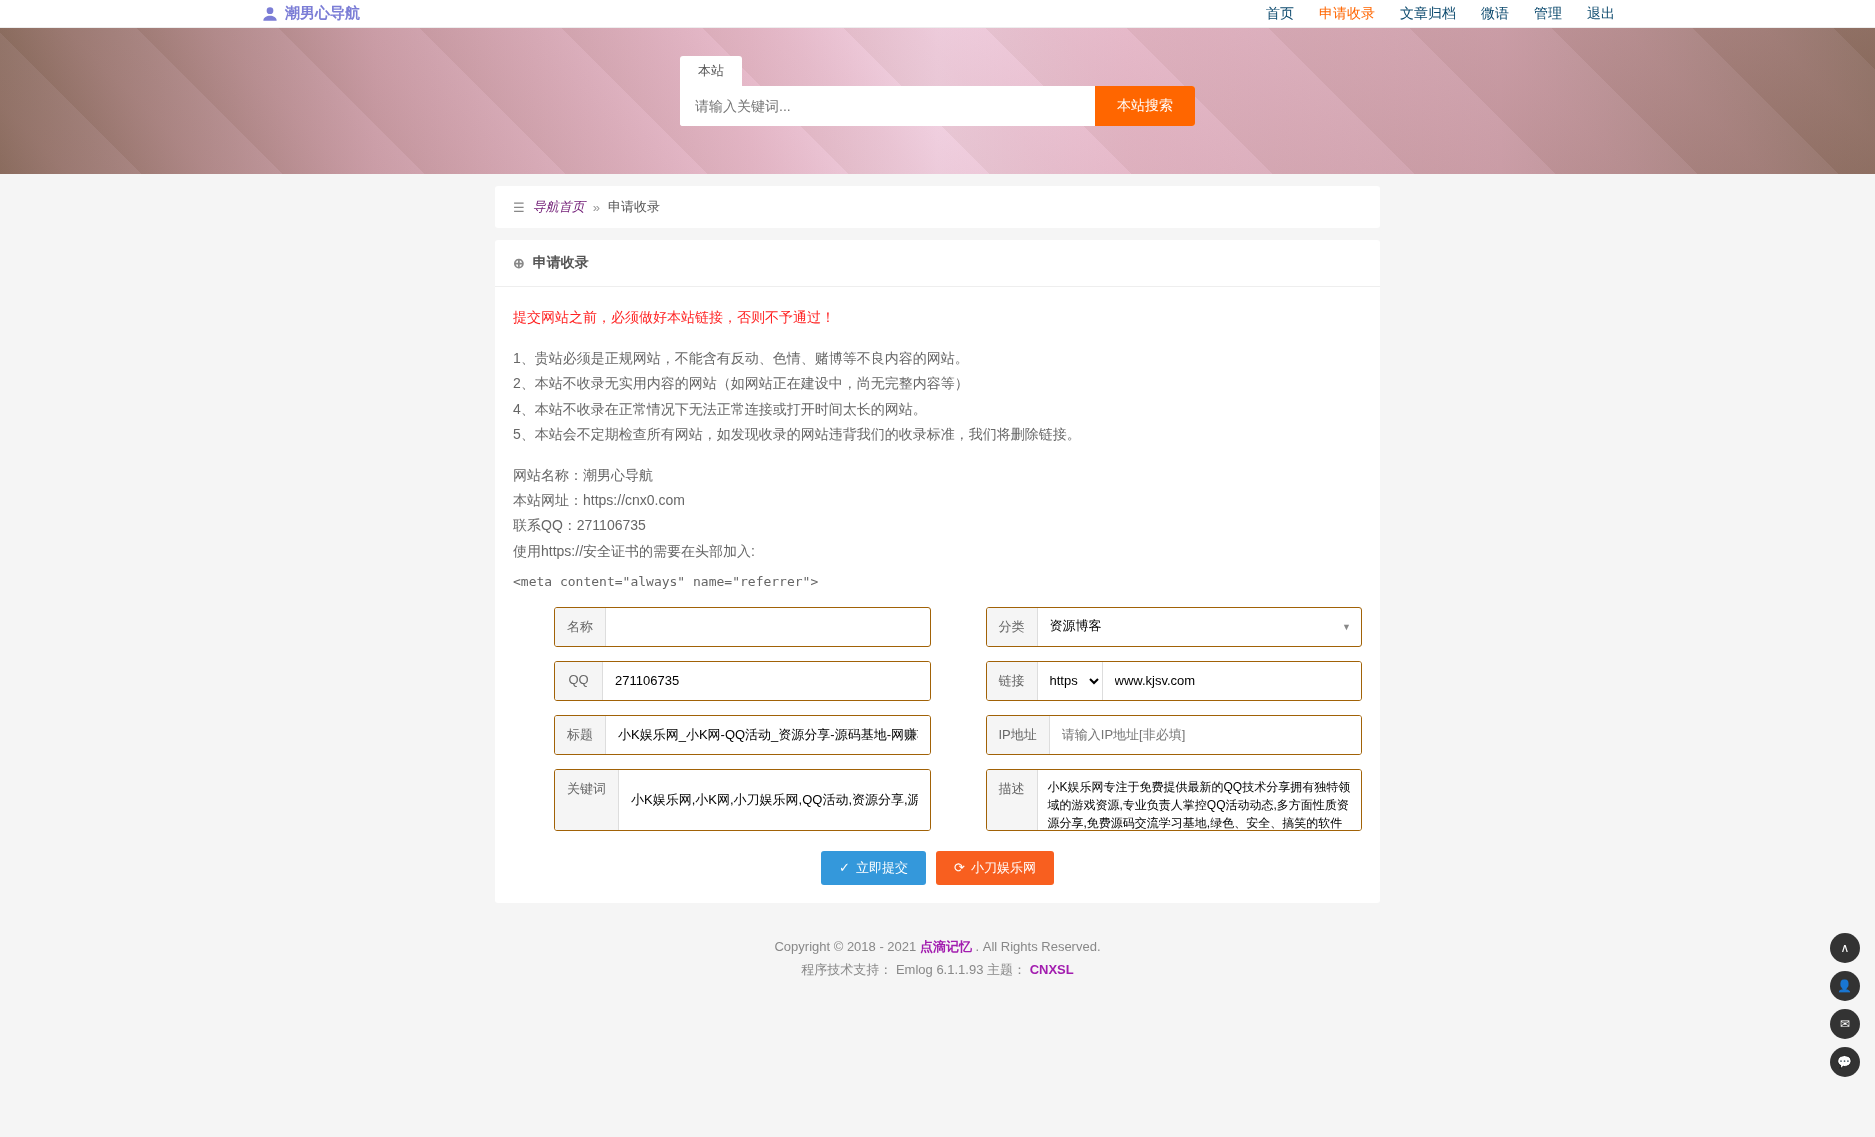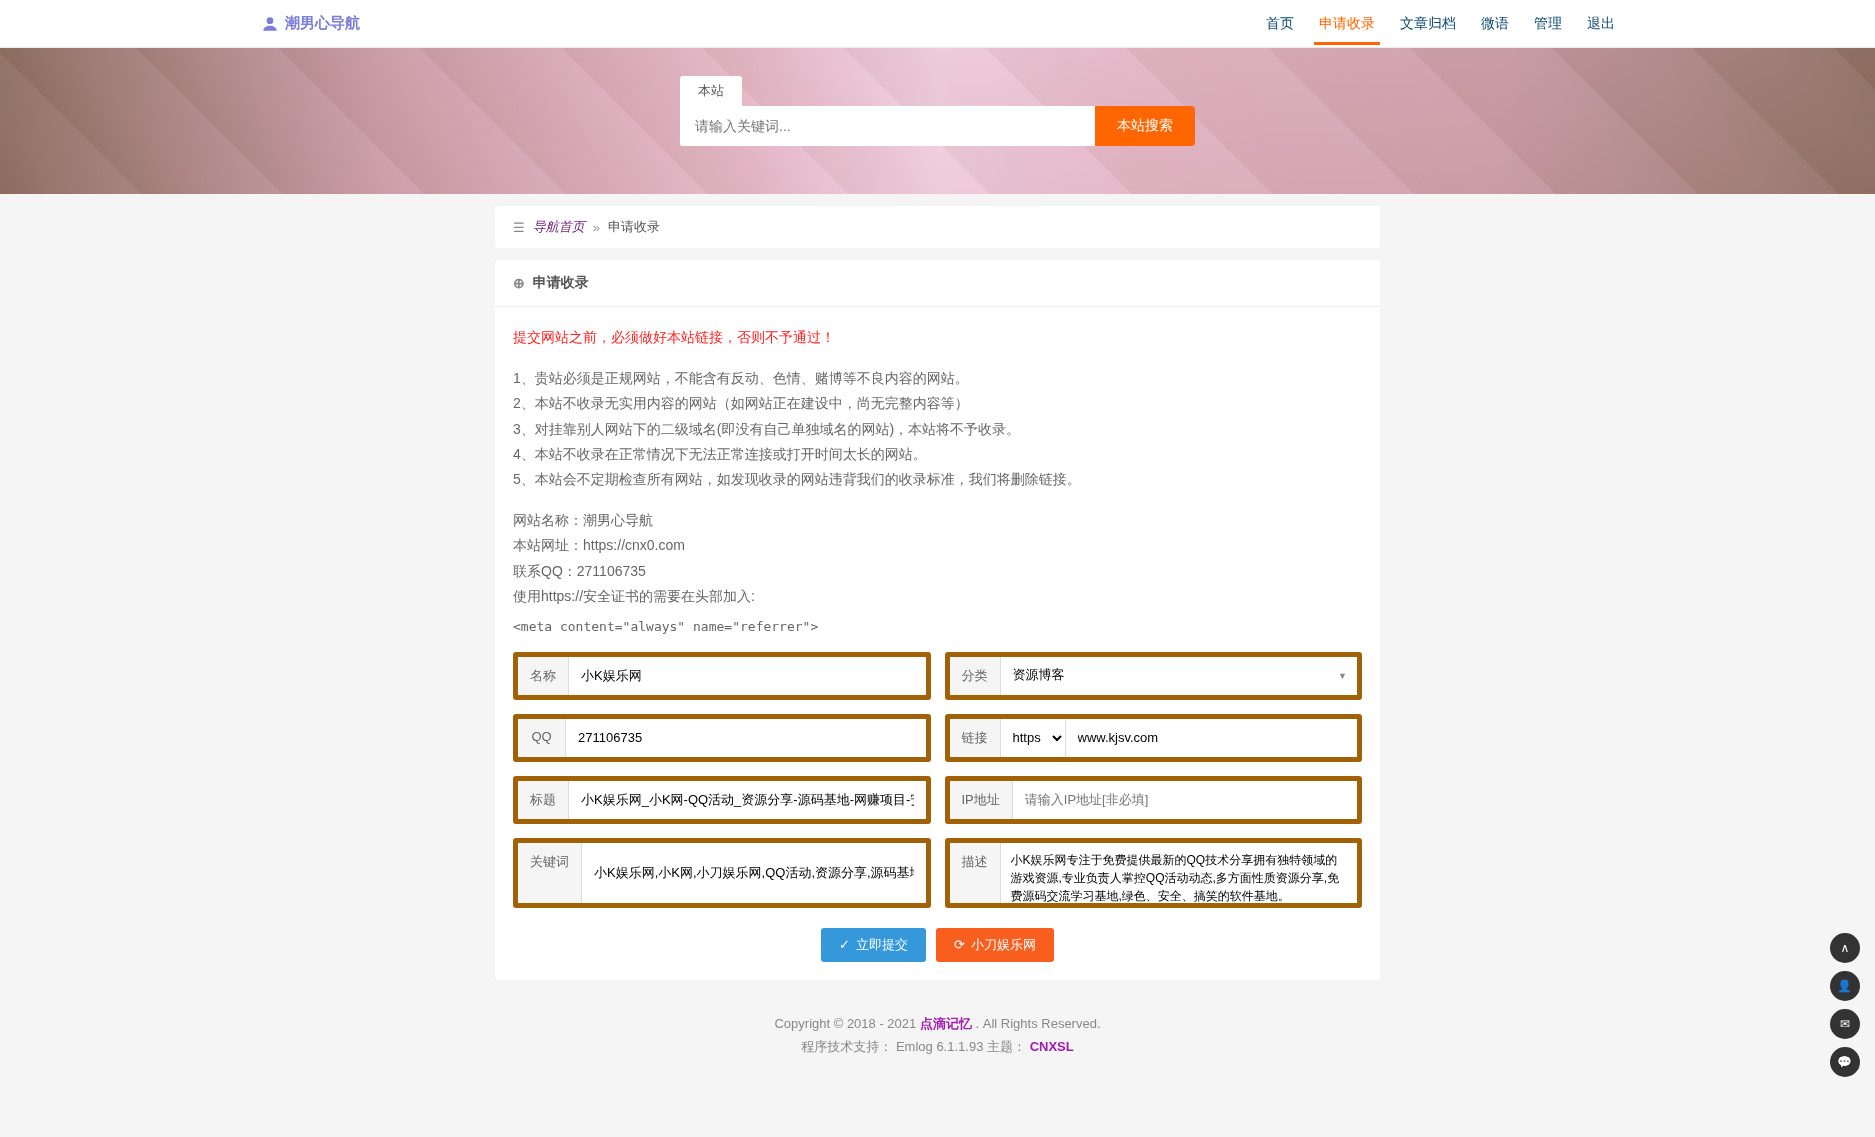--- a/index.html
+++ b/index.html
@@ -1,20 +1,20 @@
 <!DOCTYPE html>
 <html><head>
   <meta charset="utf-8">
   <style>
     * { margin: 0; padding: 0; box-sizing: border-box; }
     body { font-family: "Microsoft YaHei", Arial, sans-serif; font-size: 14px; color: #555; background: #f5f5f5; }
     
     .navbar {
       background: #fff;
-      height: 48px;
+      height: 28px;
       padding: 0 260px;
       display: flex;
       align-items: center;
       justify-content: space-between;
       border-bottom: 1px solid #eee;
       font-family: Liberation Serif, serif;
     }
     .logo {
       display: flex;
       align-items: center;
@@ -135,23 +135,24 @@
     .meta-text { font-family: monospace; color: #666; margin: 10px 0; font-size: 13px; }
     
     .form-grid {
       display: grid;
       grid-template-columns: 1fr 1fr;
       gap: 14px;
       margin-top: 18px;
     }
     .form-row {
       display: flex;
-      border: 5px solid #a16207;
+      border: 1px solid #a16207;
       border-radius: 3px;
       overflow: hidden;
+      margin-left: 41px;
     }
     .form-label {
       background: #f5f5f5;
       padding: 10px 12px;
       min-width: 48px;
       text-align: center;
       color: #666;
       font-size: 13px;
       border-right: 1px solid #ddd;
     }
@@ -300,34 +301,32 @@
   <div class="panel">
     <div class="panel-header">
       <span class="panel-header-icon">⊕</span>
       <span>申请收录</span>
     </div>
     <div class="panel-body">
       <p class="warning-text">提交网站之前，必须做好本站链接，否则不予通过！</p>
       <br>
       <p class="info-text">1、贵站必须是正规网站，不能含有反动、色情、赌博等不良内容的网站。</p>
       <p class="info-text">2、本站不收录无实用内容的网站（如网站正在建设中，尚无完整内容等）</p>
-      <p class="info-text">3、对挂靠别人网站下的二级域名(即没有自己单独域名的网站)，本站将不予收录。</p>
       <p class="info-text">4、本站不收录在正常情况下无法正常连接或打开时间太长的网站。</p>
       <p class="info-text">5、本站会不定期检查所有网站，如发现收录的网站违背我们的收录标准，我们将删除链接。</p>
       <br>
       <p class="info-text">网站名称：潮男心导航</p>
       <p class="info-text">本站网址：https://cnx0.com</p>
       <p class="info-text">联系QQ：271106735</p>
       <p class="info-text">使用https://安全证书的需要在头部加入:</p>
       <p class="meta-text">&lt;meta content="always" name="referrer"&gt;</p>
 
       <div class="form-grid">
         <div class="form-row">
           <div class="form-label">名称</div>
-          <input class="form-input" value="小K娱乐网" style="">
         </div>
         <div class="form-row">
           <div class="form-label">分类</div>
           <div class="select-wrapper">
             <select class="form-select">
               <option>资源博客</option>
             </select>
           </div>
         </div>
         <div class="form-row">

